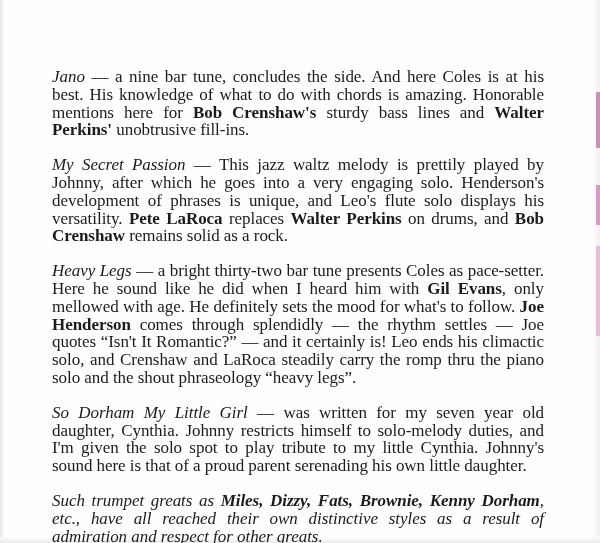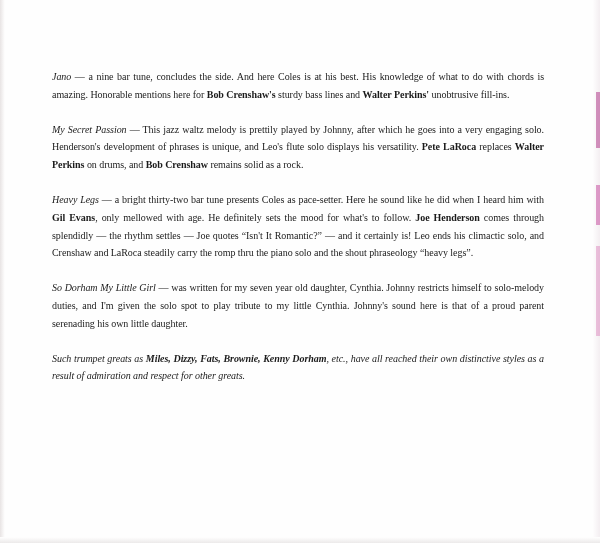--- a/index.html
+++ b/index.html
@@ -46,21 +46,21 @@
   }
 
   .page {
     position: absolute;
     left: 52px;
     top: 68px;
     width: 492px;
   }
 
   .para {
-    font-size: 10px;
+    font-size: 17px;
     line-height: 17.8px;
     text-align: justify;
     margin: 0 0 17px 0;
     letter-spacing: -0.05px;
   }
   .para:last-child { margin-bottom: 16px; font-style: italic; }
 
   .title {
     font-style: italic;
   }

